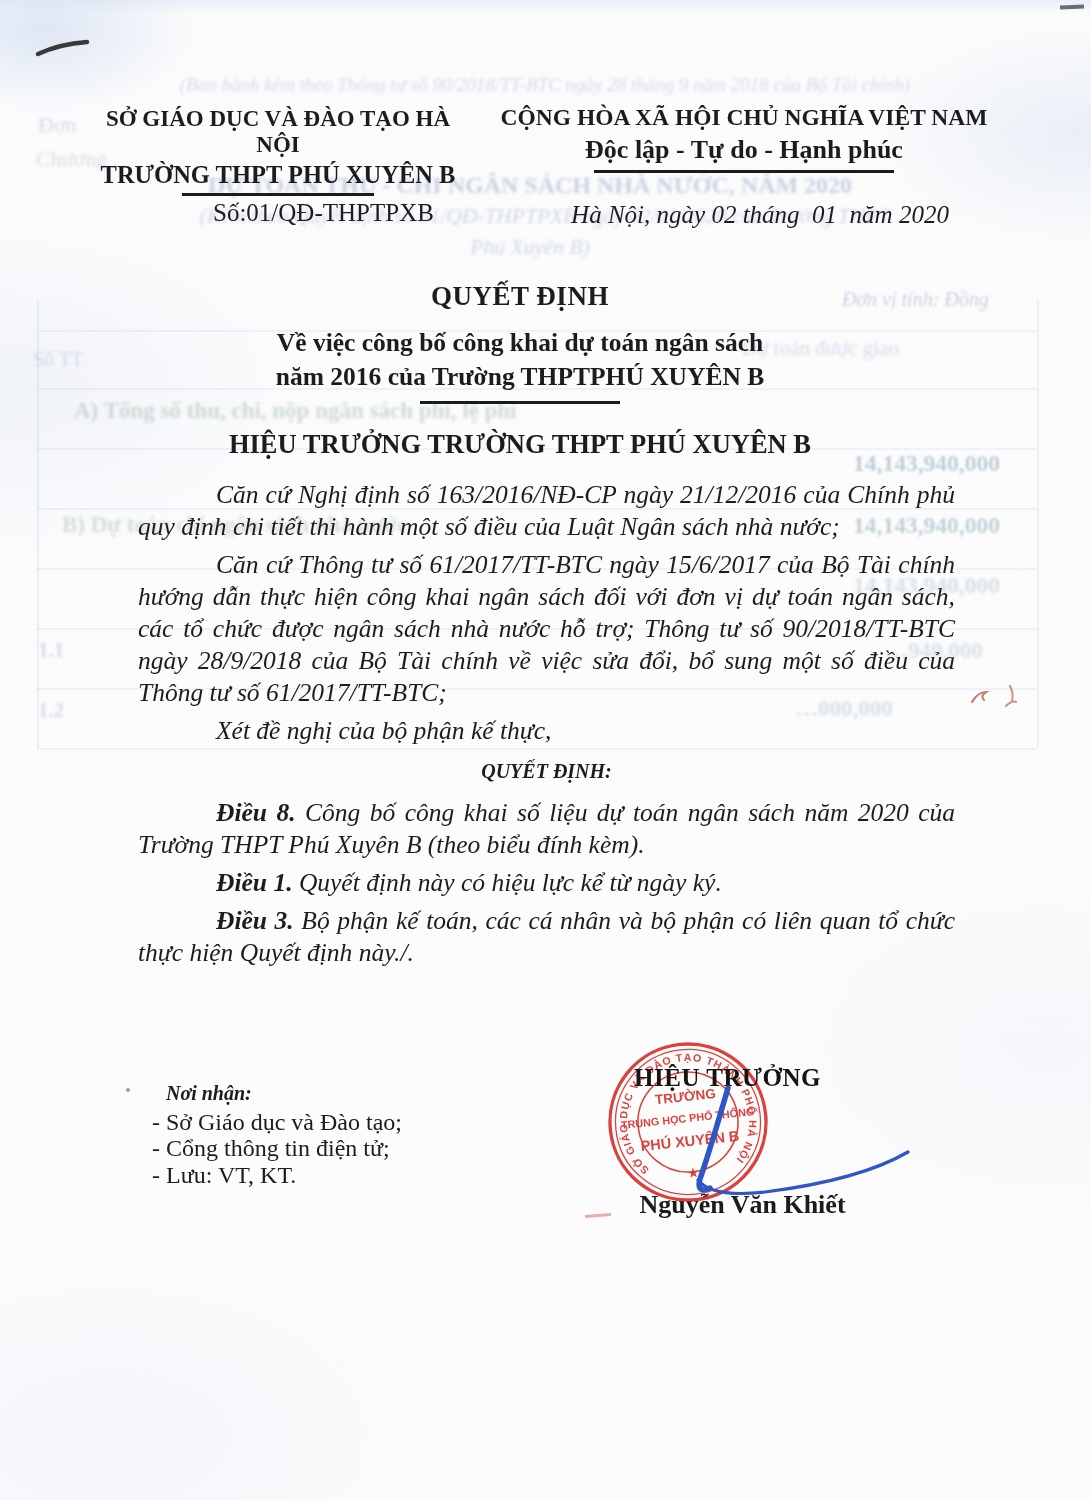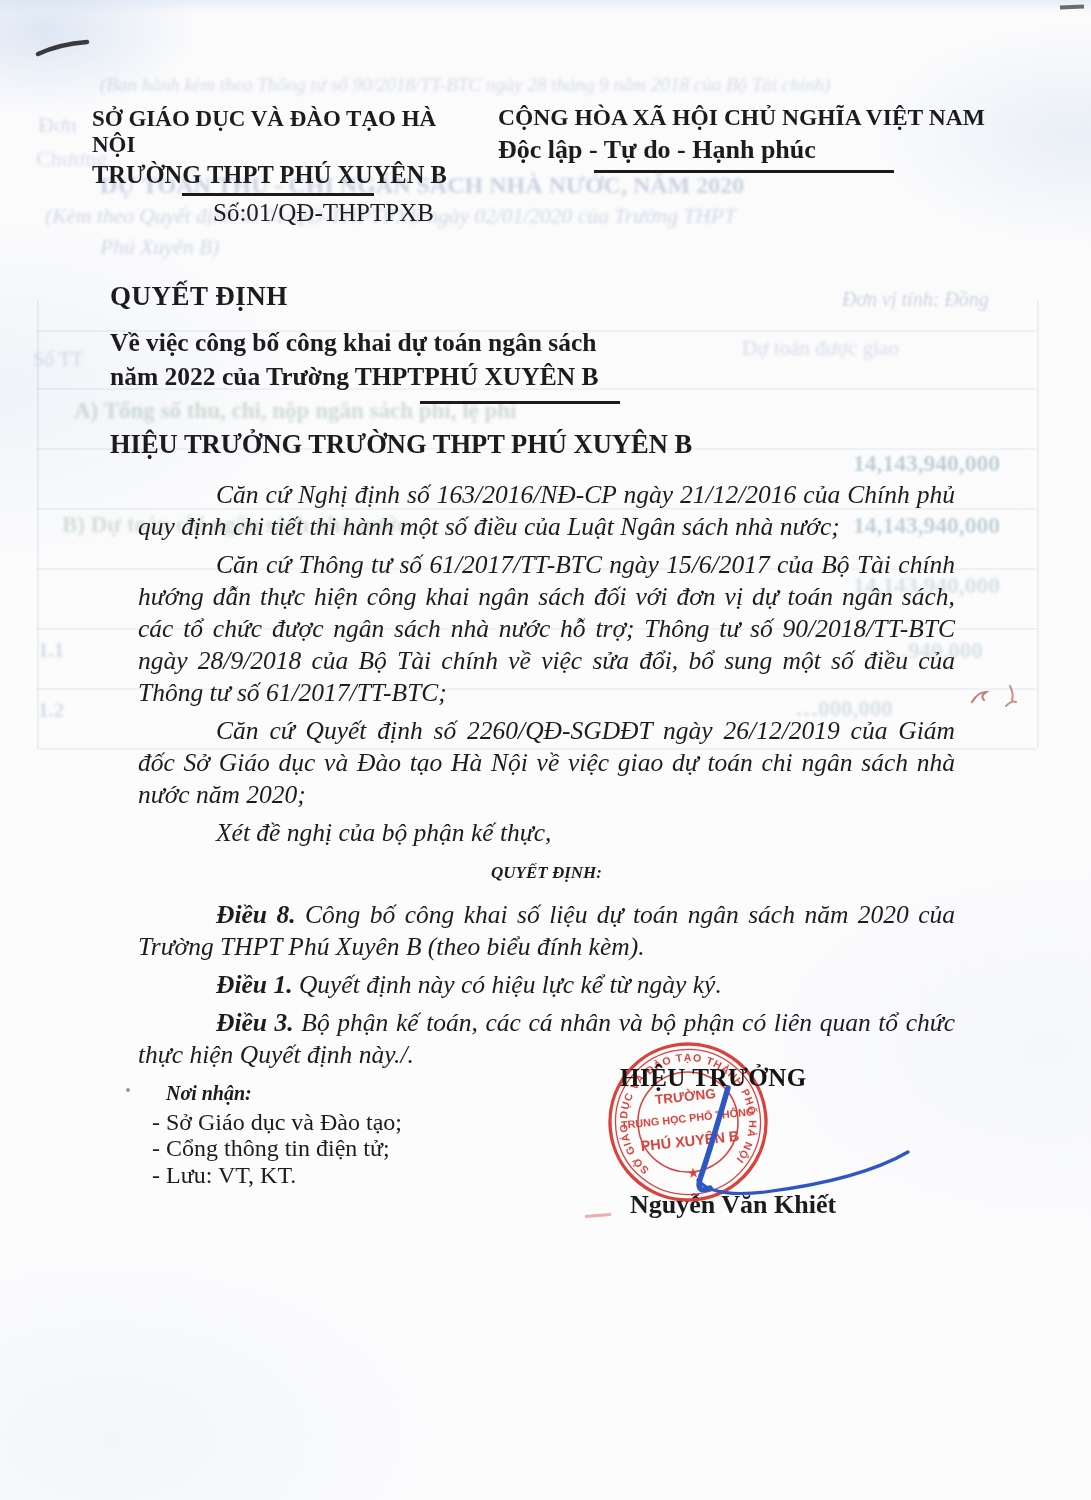--- a/index.html
+++ b/index.html
@@ -8,21 +8,21 @@
     font-family:"Liberation Serif","DejaVu Serif",serif;color:#1c1c1e;
     background:
       radial-gradient(220px 120px at 4% 2%, rgba(198,214,238,.55), rgba(198,214,238,0) 70%),
       radial-gradient(300px 160px at 99% 9%, rgba(205,219,238,.38), rgba(205,219,238,0) 70%),
       radial-gradient(420px 240px at 0% 26%, rgba(214,224,240,.30), rgba(214,224,240,0) 72%),
       radial-gradient(520px 300px at 10% 96%, rgba(222,229,240,.28), rgba(222,229,240,0) 70%),
       radial-gradient(480px 300px at 96% 70%, rgba(228,233,242,.25), rgba(228,233,242,0) 70%),
       linear-gradient(180deg, #e9eff8 0px, #fbfbfc 14px, #fcfcfd 100%);
   }
   .abs{position:absolute;}
-  .ctr{}
+  .ctr{text-align:center;}
   .b{font-weight:bold;}
   .i{font-style:italic;}
   .pre{white-space:pre;}
   .rule{background:#1b1b1d;height:2.5px;}
   .body-col p{margin:0 0 6px 0;font-size:25.5px;line-height:32px;text-align:justify;text-indent:78px;}
   .ghost{position:absolute;z-index:1;pointer-events:none;color:rgba(118,143,180,1);}
   .ghost.gr{color:rgba(118,158,130,1);}
   .ghost.tl{color:rgba(104,146,158,1);}
   .gline{position:absolute;z-index:0;background:rgba(128,153,186,.10);}
   .z2{z-index:2;}
@@ -82,36 +82,36 @@
     <div class="rule" style="width:192px;margin:4px auto 0;"></div>
   </div>
 
   <div class="abs ctr z2" style="left:498px;top:104px;width:492px;">
     <div class="b" style="font-size:23.5px;">CỘNG HÒA XÃ HỘI CHỦ NGHĨA VIỆT NAM</div>
     <div class="b" style="font-size:26px;margin-top:4px;">Độc lập - Tự do - Hạnh phúc</div>
     <div class="rule" style="width:300px;margin:5px auto 0;"></div>
   </div>
 
   <div class="abs z2" style="left:213px;top:199px;font-size:25px;">Số:01/QĐ-THPTPXB</div>
+  <div class="abs ctr i pre z2" style="left:565px;top:201px;width:390px;font-size:25px;">Hà Nội, ngày 02 tháng  01  năm 2020</div>
 
   <div class="abs ctr z2" style="left:110px;top:281px;width:820px;">
     <div class="b" style="font-size:27px;letter-spacing:.5px;">QUYẾT ĐỊNH</div>
     <div class="b" style="font-size:25.5px;margin-top:16px;">Về việc công bố công khai dự toán ngân sách</div>
-    <div class="b" style="font-size:25.5px;margin-top:4px;">năm 2022 của Trường THPTPHÚ XUYÊN B</div>
+    <div class="b" style="font-size:25.5px;margin-top:4px;">năm 2016 của Trường THPTPHÚ XUYÊN B</div>
     <div class="rule" style="width:200px;margin:9px auto 0;"></div>
   </div>
 
   <div class="abs ctr b z2" style="left:110px;top:429px;width:820px;font-size:26.5px;">HIỆU TRƯỞNG TRƯỜNG THPT PHÚ XUYÊN B</div>
 
   <div class="abs body-col z2" style="left:138px;top:479px;width:817px;font-style:italic;">
     <p>Căn cứ Nghị định số 163/2016/NĐ-CP ngày 21/12/2016 của Chính phủ quy định chi tiết thi hành một số điều của Luật Ngân sách nhà nước;</p>
     <p>Căn cứ Thông tư số 61/2017/TT-BTC ngày 15/6/2017 của Bộ Tài chính hướng dẫn thực hiện công khai ngân sách đối với đơn vị dự toán ngân sách, các tổ chức được ngân sách nhà nước hỗ trợ; Thông tư số 90/2018/TT-BTC ngày 28/9/2018 của Bộ Tài chính về việc sửa đổi, bổ sung một số điều của Thông tư số 61/2017/TT-BTC;</p>
-    <p>Căn cứ Quyết định số 2260/QĐ-SGDĐT ngày 26/12/2019 của Giám đốc Sở Giáo dục và Đào tạo Hà Nội về việc giao dự toán chi ngân sách nhà nước năm 2020;</p>
     <p>Xét đề nghị của bộ phận kế thực,</p>
-    <p class="ctr b" style="text-indent:0;text-align:center;font-size:17px;margin:8px 0 10px;">QUYẾT ĐỊNH:</p>
+    <p class="ctr b" style="text-indent:0;text-align:center;font-size:20px;margin:8px 0 10px;">QUYẾT ĐỊNH:</p>
     <p><b>Điều 8.</b><span> Công bố công khai số liệu dự toán ngân sách năm 2020 của Trường THPT Phú Xuyên B (theo biểu đính kèm).</span></p>
     <p><b>Điều 1.</b><span> Quyết định này có hiệu lực kể từ ngày ký.</span></p>
     <p><b>Điều 3.</b><span> Bộ phận kế toán, các cá nhân và bộ phận có liên quan tổ chức thực hiện Quyết định này./.</span></p>
   </div>
 
   <div class="abs z2" style="left:152px;top:1080px;font-size:24px;line-height:26.5px;">
     <div class="b i" style="margin-left:14px;font-size:20px;">Nơi nhận:</div>
     <div style="margin-top:2px;">- Sở Giáo dục và Đào tạo;</div>
     <div>- Cổng thông tin điện tử;</div>
     <div>- Lưu: VT, KT.</div>

